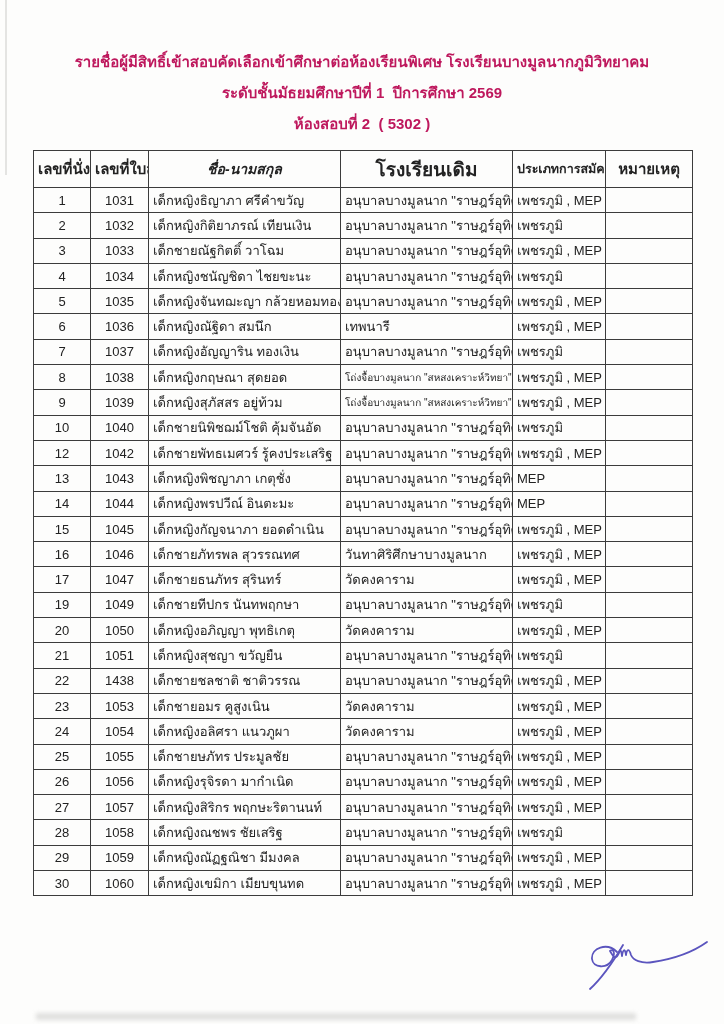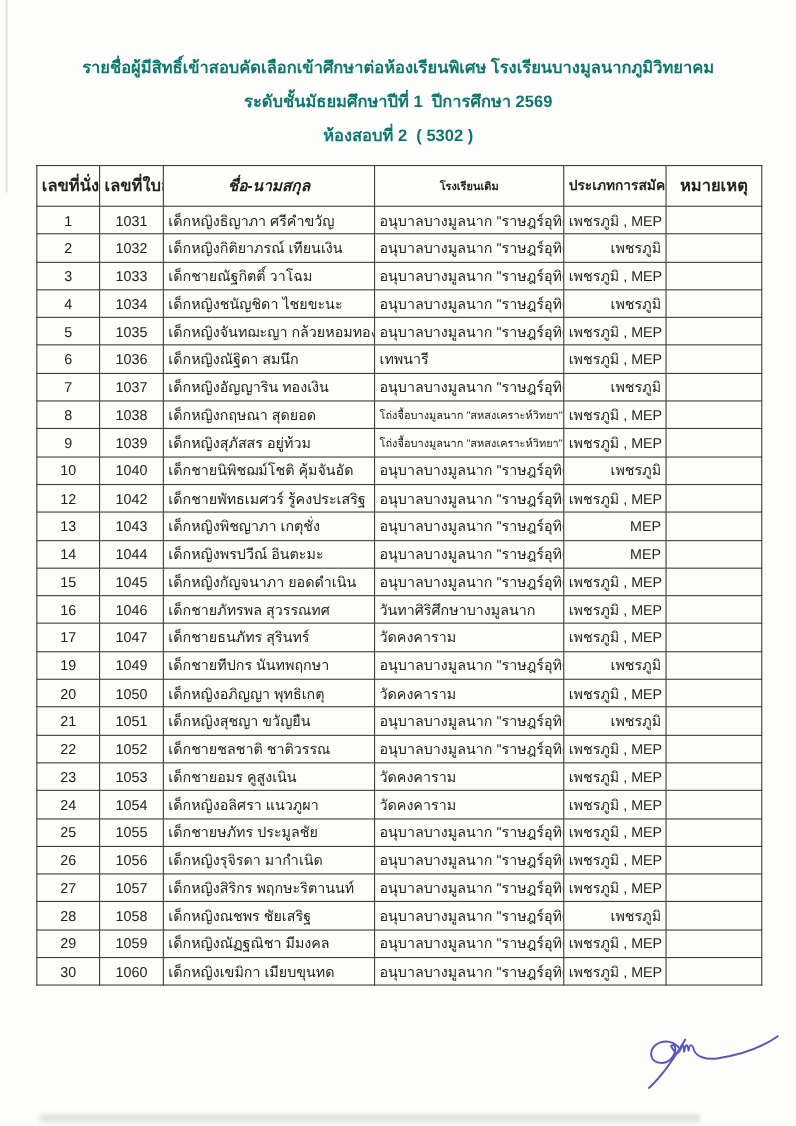--- a/index.html
+++ b/index.html
@@ -15,21 +15,21 @@
   .scan-edge-left{
     position:absolute;left:5px;top:0;width:2px;height:175px;
     background:#e4e4e2;
   }
   .scan-shadow-bottom{
     position:absolute;left:36px;top:1013px;width:600px;height:7px;
     background:#d6d6d4;filter:blur(2px);opacity:.75;
   }
   .doc-header{
     position:absolute;left:0;top:46px;width:100%;
-    text-align:center;font-weight:bold;color:#0f766e;
+    text-align:center;font-weight:bold;color:#be185d;
   }
   .doc-header .line{display:block;white-space:pre;line-height:31px;font-size:15px;}
   table.list{
     position:absolute;left:33px;top:150px;
     width:659px;border-collapse:collapse;table-layout:fixed;
     border:1.5px solid #2f2f2f;
   }
   table.list th,table.list td{
     border:1px solid #3c3c3c;
     padding:0 4px;
@@ -40,28 +40,28 @@
   table.list tbody tr{height:25.3px;}
   col.c-seat{width:57px;}
   col.c-app{width:58px;}
   col.c-name{width:192px;}
   col.c-school{width:172px;}
   col.c-type{width:93px;}
   col.c-remark{width:87px;}
   table.list th{font-weight:bold;text-align:center;}
   table.list th:nth-child(1),table.list th:nth-child(2){font-size:15px;}
   table.list th:nth-child(3){font-size:14px;font-style:italic;}
-  table.list th:nth-child(4){font-size:10px;}
+  table.list th:nth-child(4){font-size:19px;}
   table.list th:nth-child(5){font-size:12.5px;}
   table.list th:nth-child(6){font-size:15px;}
   td.cell-seat,td.cell-app{text-align:center;}
   td.cell-name{text-align:left;padding-left:6px;font-size:13.5px;}
   td.cell-school{text-align:left;padding-left:6px;}
   td.cell-school.small{font-size:10px;}
-  td.cell-type{text-align:right;}
+  td.cell-type{text-align:left;}
   .signature{
     position:absolute;left:583px;top:936px;width:132px;height:56px;
     pointer-events:none;
   }
 </style>
 </head>
 <body>
 
 <div class="page">
 
@@ -240,21 +240,21 @@
         <tr>
       <td class="cell-seat">21</td>
       <td class="cell-app">1051</td>
       <td class="cell-name">เด็กหญิงสุชญา ขวัญยืน</td>
       <td class="cell-school">อนุบาลบางมูลนาก "ราษฎร์อุทิศ"</td>
       <td class="cell-type">เพชรภูมิ</td>
       <td class="cell-remark"></td>
     </tr>
         <tr>
       <td class="cell-seat">22</td>
-      <td class="cell-app">1052</td>
+      <td class="cell-app">1438</td>
       <td class="cell-name">เด็กชายชลชาติ ชาติวรรณ</td>
       <td class="cell-school">อนุบาลบางมูลนาก "ราษฎร์อุทิศ"</td>
       <td class="cell-type">เพชรภูมิ , MEP</td>
       <td class="cell-remark"></td>
     </tr>
         <tr>
       <td class="cell-seat">23</td>
       <td class="cell-app">1053</td>
       <td class="cell-name">เด็กชายอมร คูสูงเนิน</td>
       <td class="cell-school">วัดคงคาราม</td>

